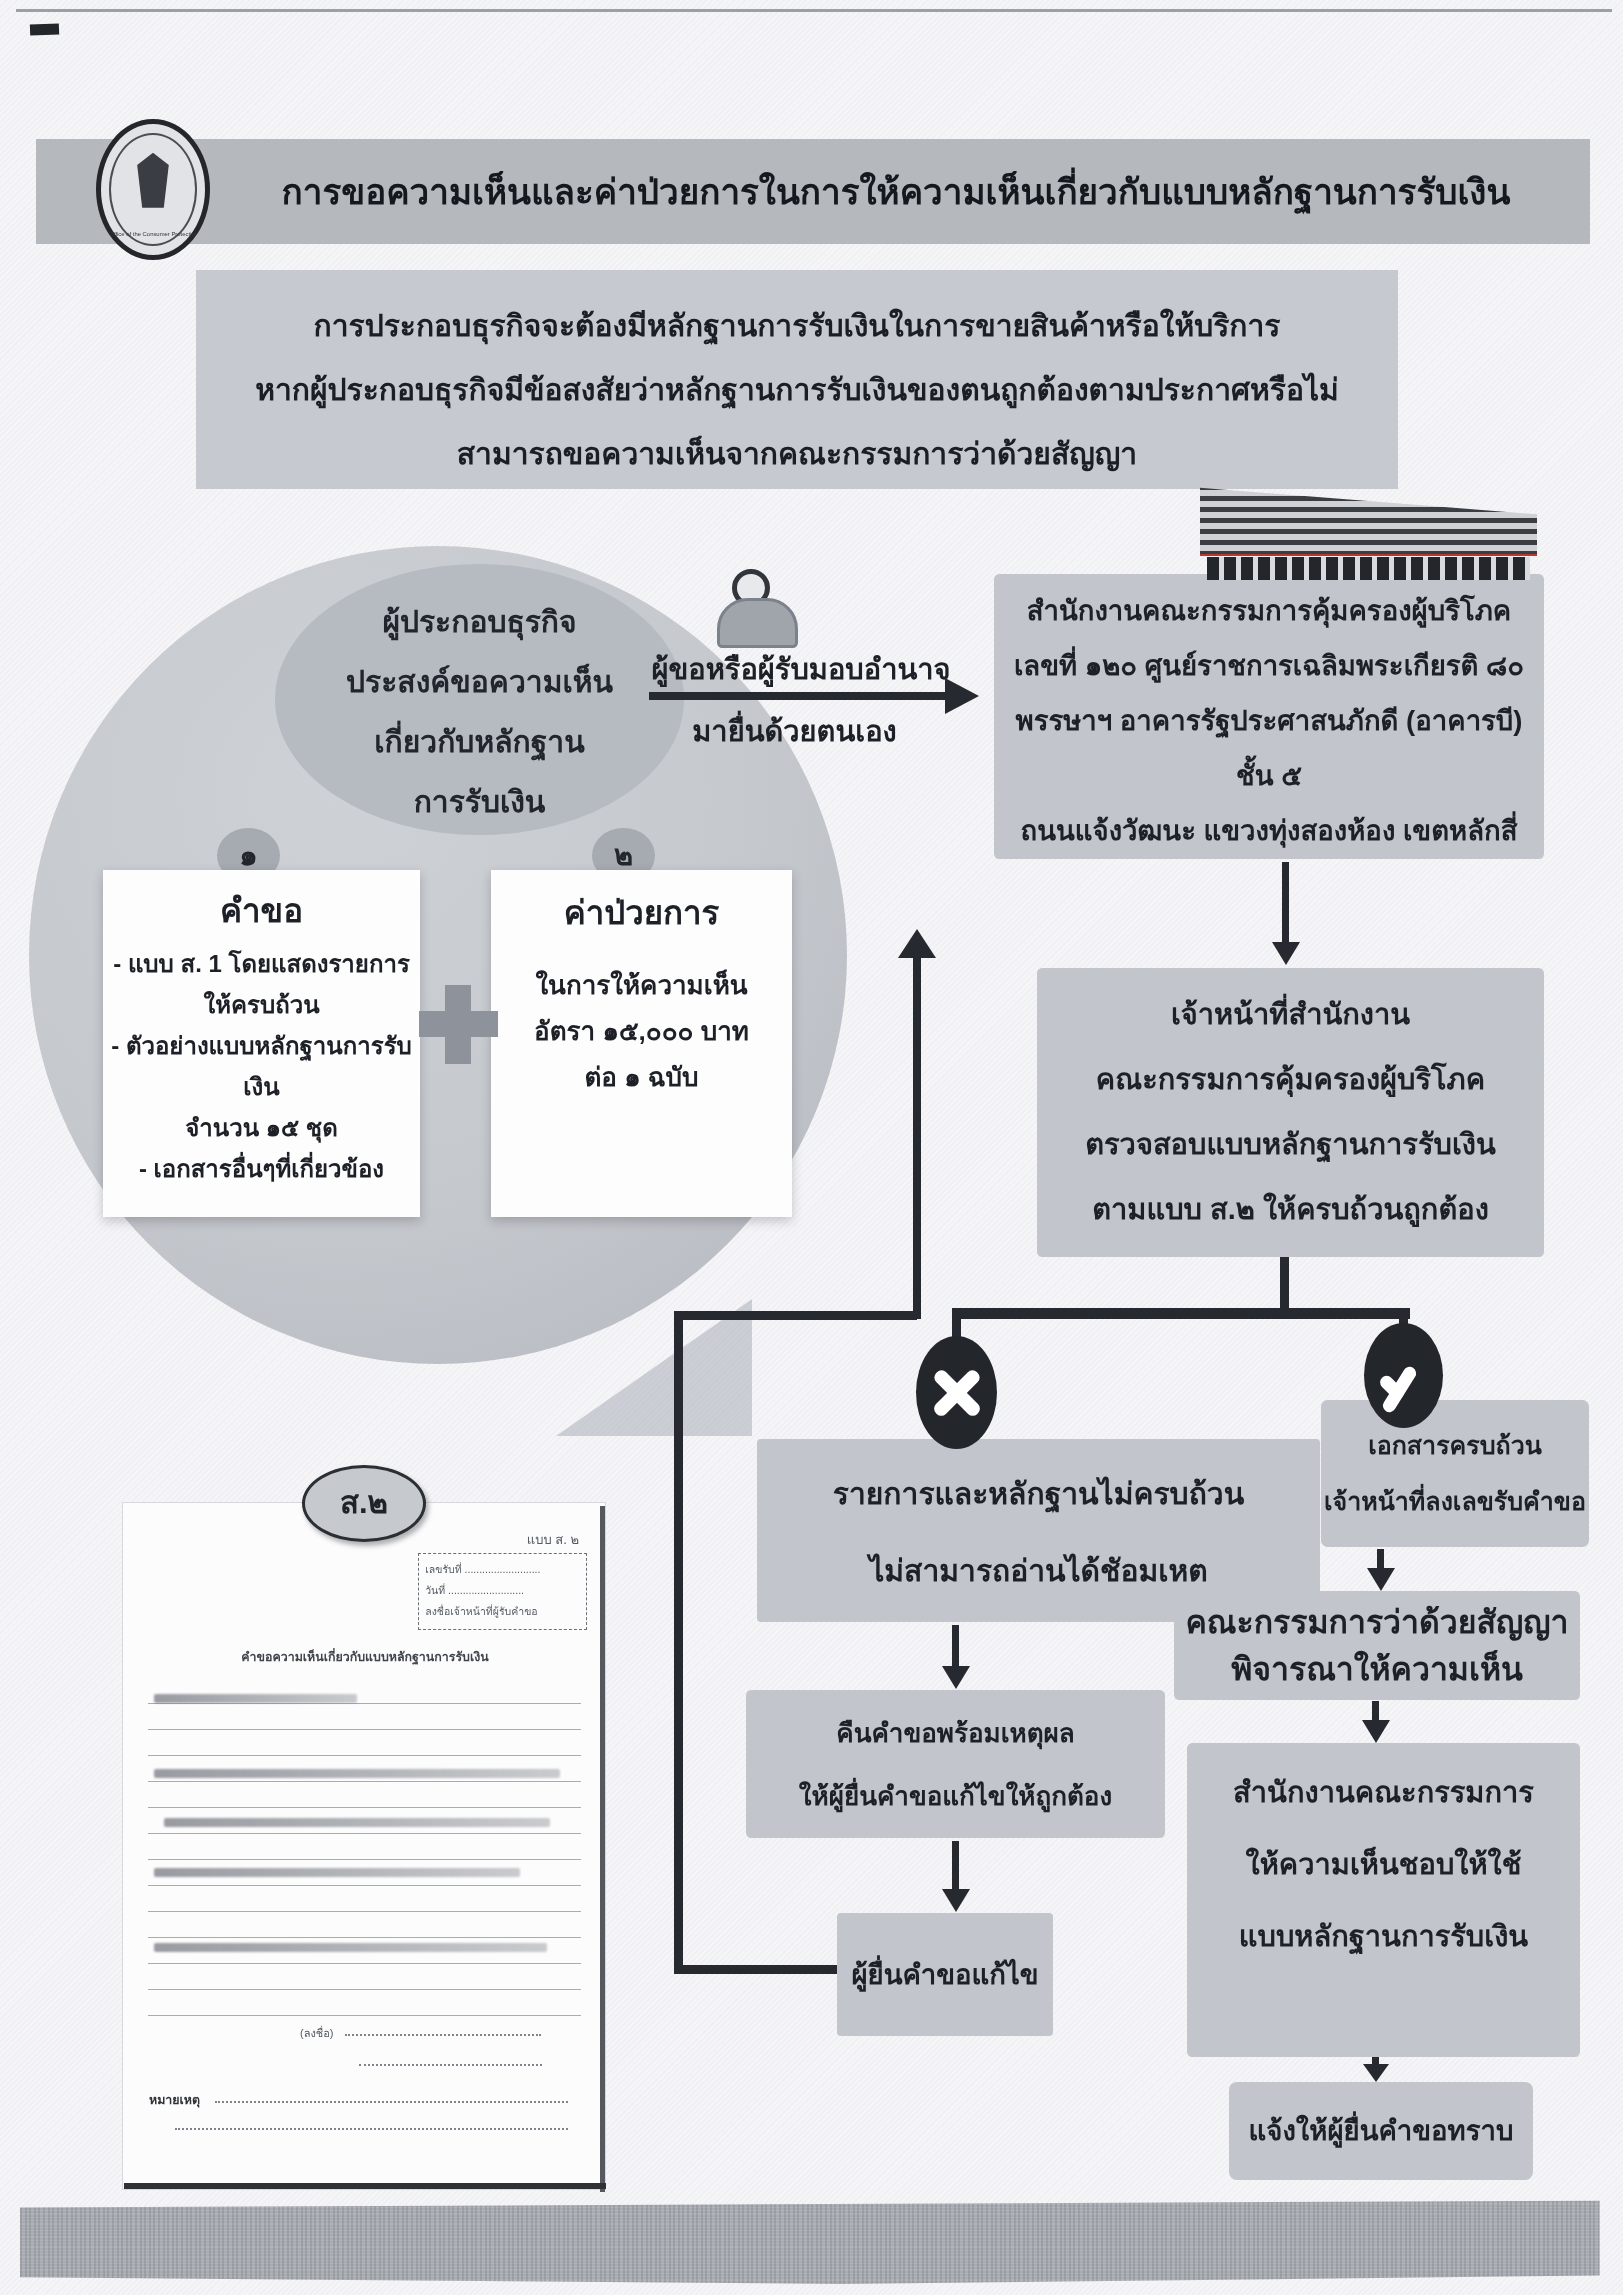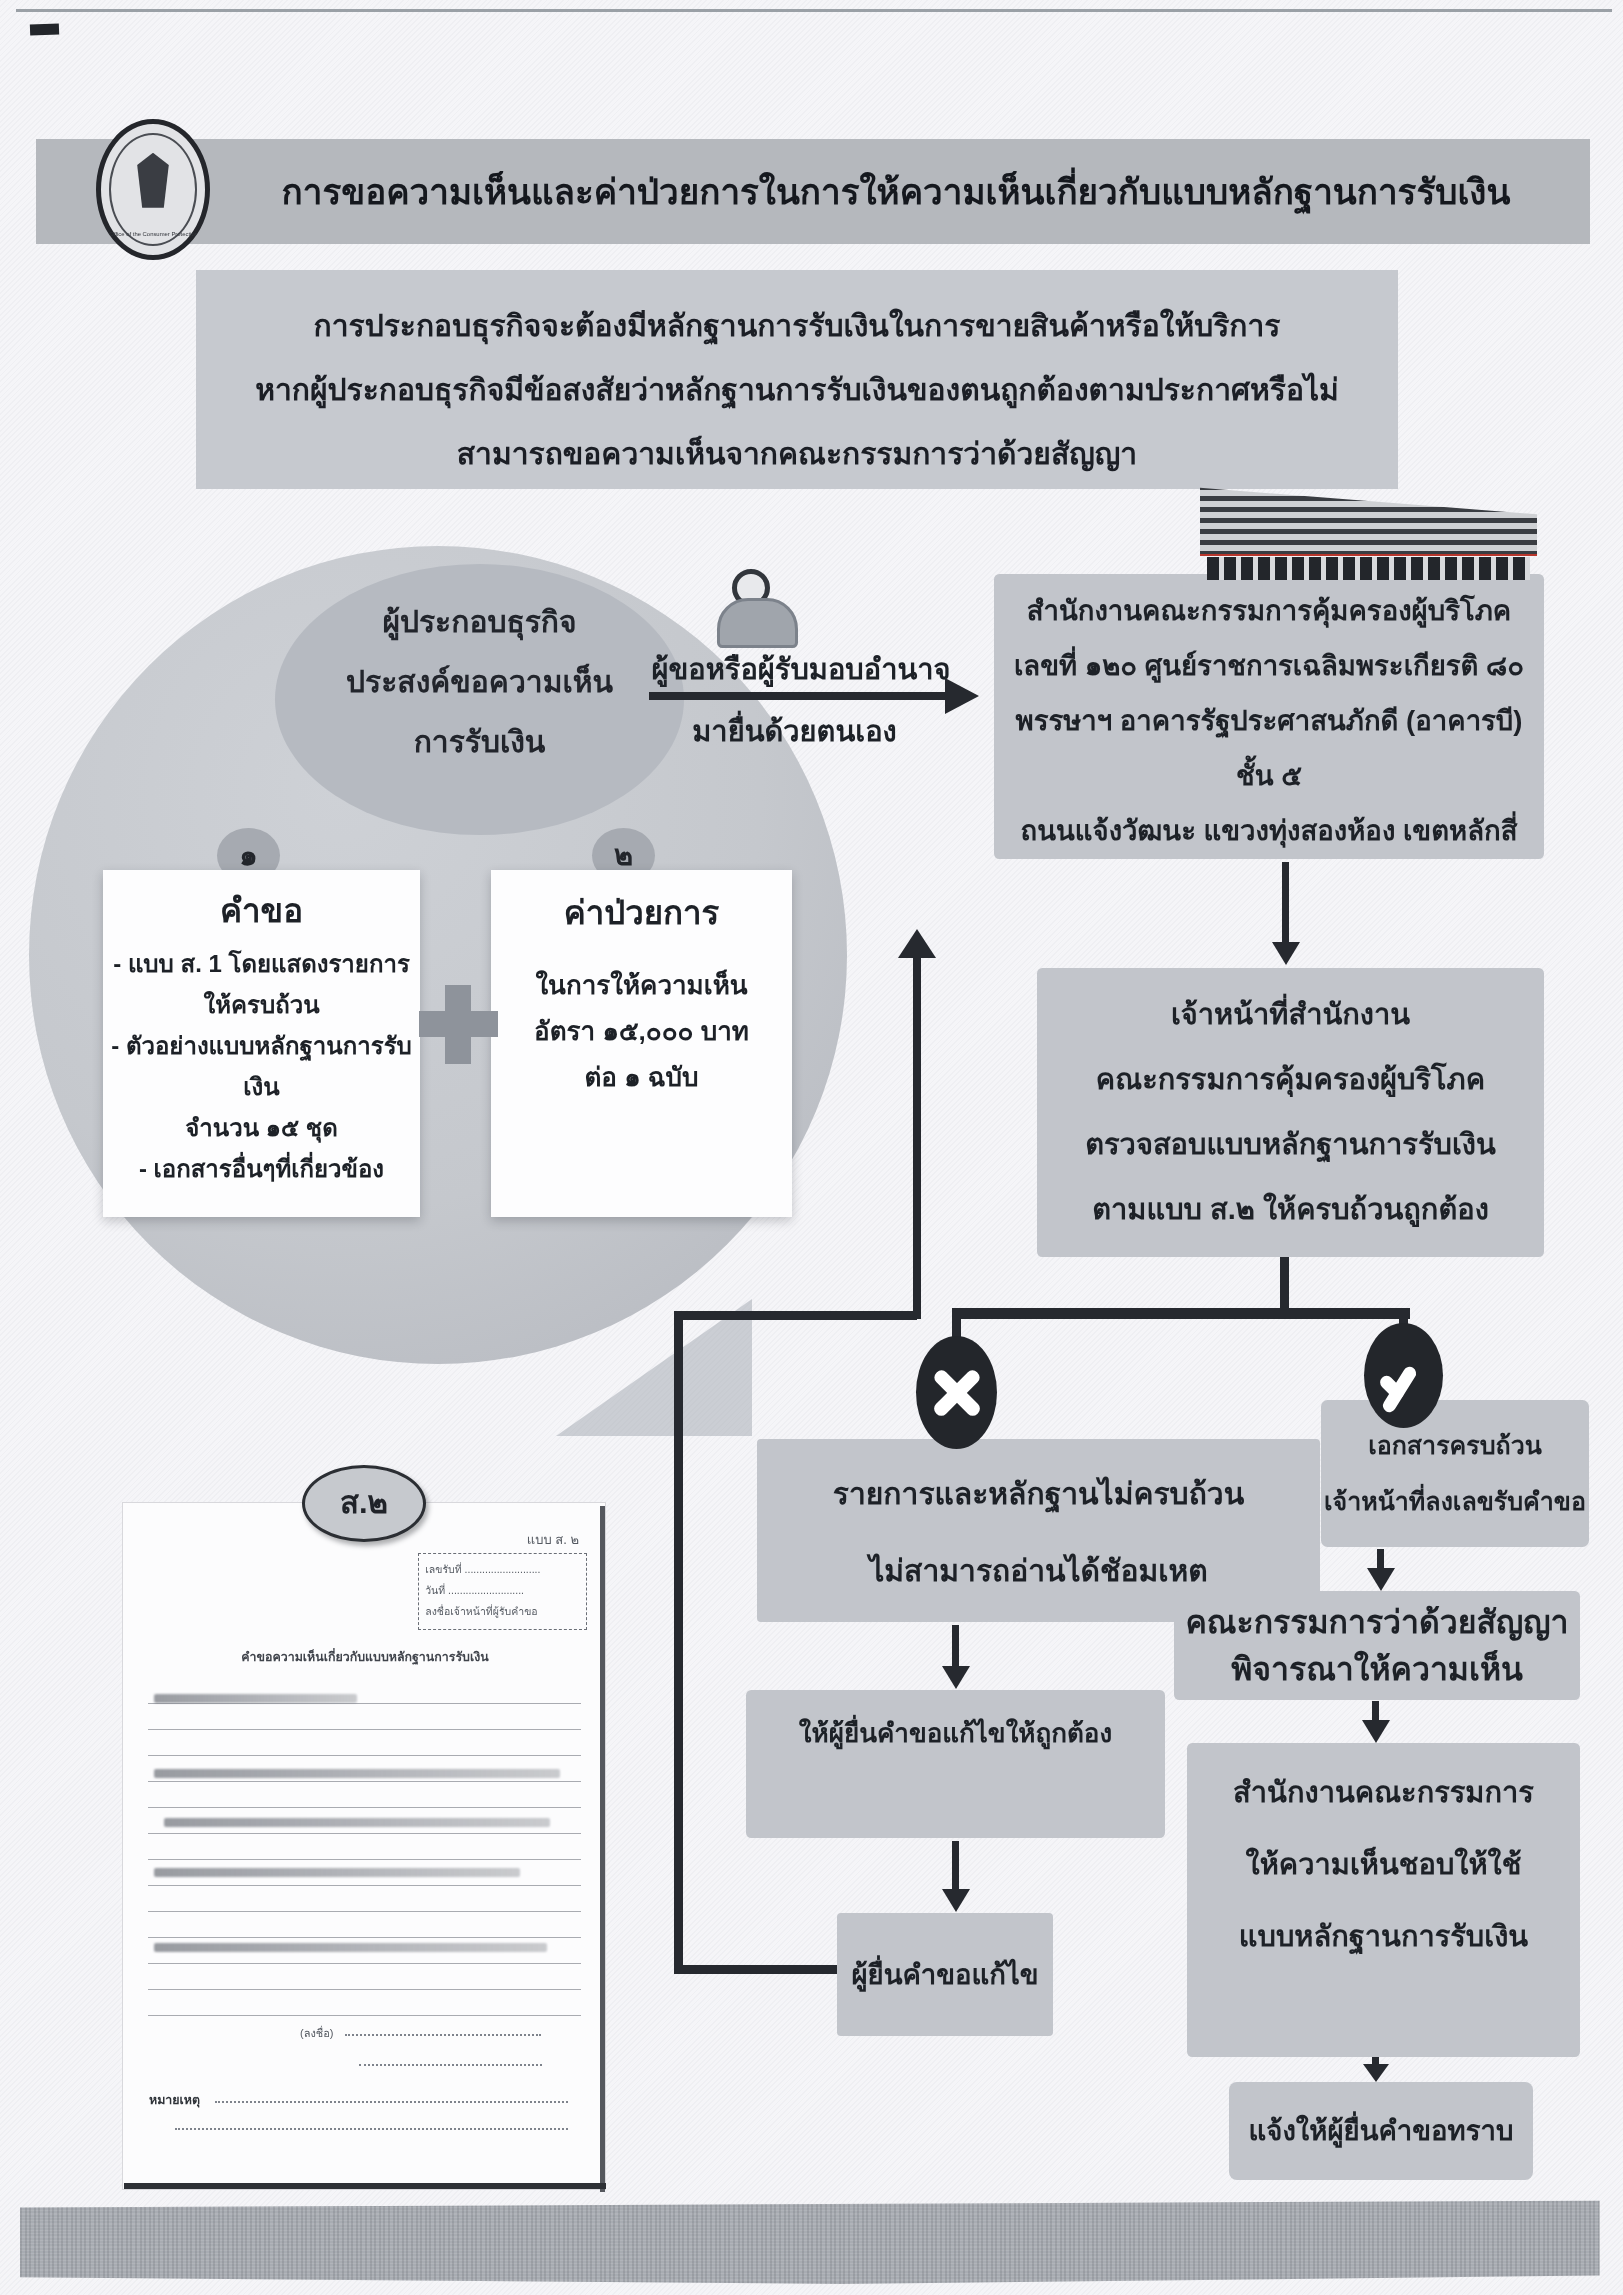--- a/index.html
+++ b/index.html
@@ -58,20 +58,21 @@
   </div>
 
   <div class="abs" style="left:29px;top:546px;width:818px;height:818px;border-radius:50%;
               background:radial-gradient(circle at 38% 30%,#ced1d6 0%,#c5c8cd 55%,#b3b6bd 100%);"></div>
   <div class="abs" style="left:556px;top:1299px;width:196px;height:137px;background:#9aa0a9;opacity:.45;
               clip-path:polygon(0 100%,100% 0,100% 100%);"></div>
   <div class="abs" style="left:275px;top:564px;width:409px;height:271px;border-radius:50%;background:#b6bac1;"></div>
   <div class="abs" style="left:275px;top:592px;width:409px;text-align:center;font-weight:bold;font-size:30px;color:#22252c;">
     <span style="display:block;line-height:60px;">ผู้ประกอบธุรกิจ</span>
     <span style="display:block;line-height:60px;">ประสงค์ขอความเห็น</span>
+    <span style="display:block;line-height:60px;">เกี่ยวกับหลักฐาน</span>
     <span style="display:block;line-height:60px;">การรับเงิน</span>
   </div>
 
   <div class="abs" style="left:716px;top:569px;width:85px;height:82px;">
     <div class="abs" style="left:15.7px;top:0;width:38px;height:38px;border-radius:50%;border:5.2px solid #32363c;
                 background:#e8e9ec;box-sizing:border-box;"></div>
     <div class="abs" style="left:1.3px;top:29px;width:81px;height:50px;background:#a0a5ac;
                 border:3.3px solid #7c828b;border-radius:31px 31px 5.2px 5.2px;box-sizing:border-box;"></div>
   </div>
 
@@ -163,20 +164,21 @@
 
   <div class="gbox" style="left:733px;top:1439px;width:563px;height:183px;font-size:30px;padding-top:15.7px;box-sizing:border-box;border-radius:3.9px;margin-left:24px;">
     <span class="l" style="line-height:77px;">รายการและหลักฐานไม่ครบถ้วน</span>
     <span class="l" style="line-height:77px;">ไม่สามารถอ่านได้ชัอมเหต</span>
   </div>
   <div class="arr" style="left:941px;top:1625px;height:64px;">
       <i class="sh"></i>
       <i class="hd"></i>
     </div>
   <div class="gbox" style="left:746px;top:1690px;width:419px;height:148px;font-size:26px;padding-top:11.8px;box-sizing:border-box;">
+    <span class="l" style="line-height:63px;">คืนคำขอพร้อมเหตุผล</span>
     <span class="l" style="line-height:63px;">ให้ผู้ยื่นคำขอแก้ไขให้ถูกต้อง</span>
   </div>
   <div class="arr" style="left:941px;top:1841px;height:71px;">
       <i class="sh"></i>
       <i class="hd"></i>
     </div>
   <div class="gbox" style="left:837px;top:1913px;width:216px;height:123px;font-size:27.5px;line-height:123px;border-radius:3.9px;">
     <span>ผู้ยื่นคำขอแก้ไข</span>
   </div>
 

